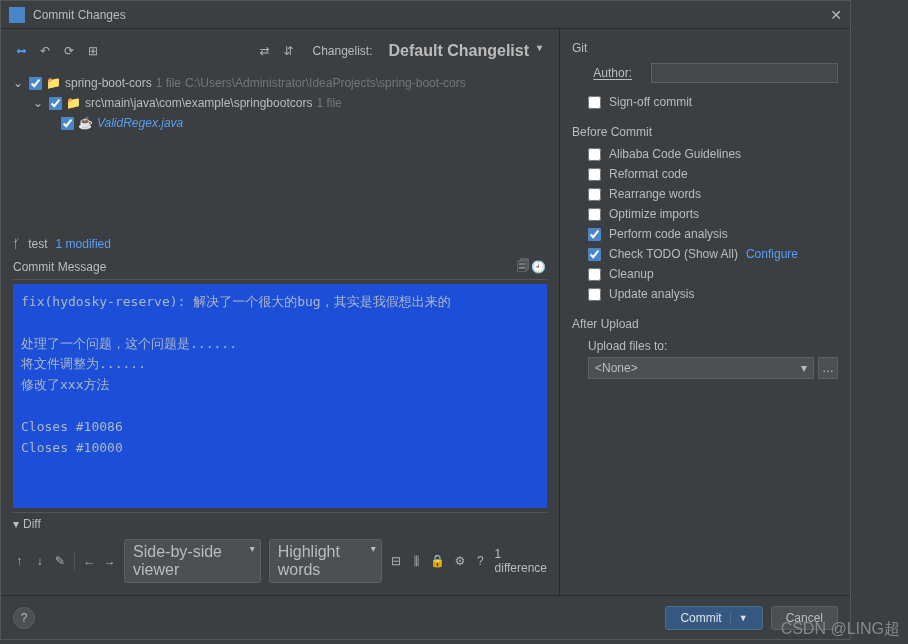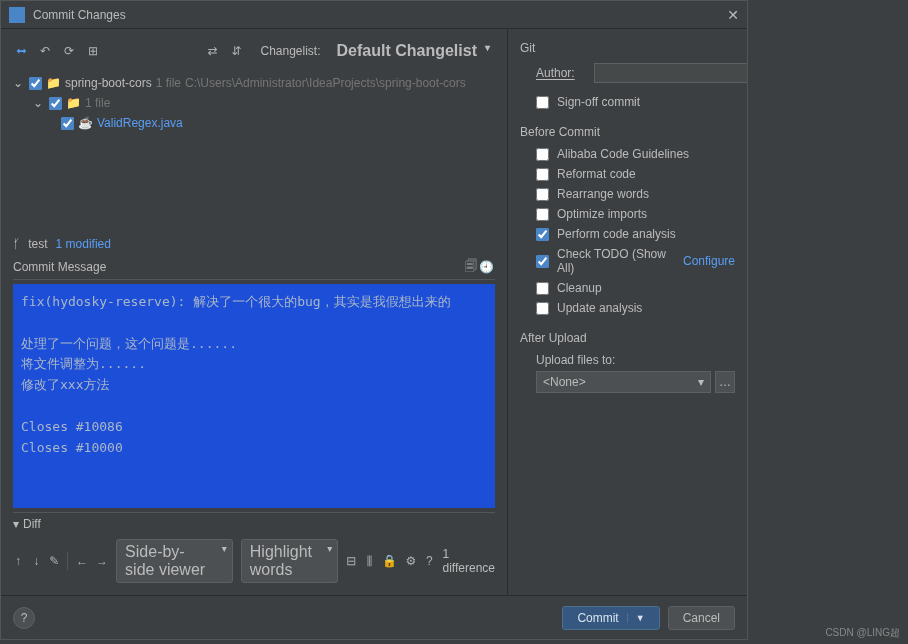--- a/index.html
+++ b/index.html
@@ -1,37 +1,37 @@
 <!DOCTYPE html>
 <html><head>
 <meta charset="utf-8">
 <style>
 * { margin: 0; padding: 0; box-sizing: border-box; font-family: "Segoe UI", Arial, sans-serif; }
 body { background: #3c3f41; color: #bbbbbb; font-size: 12px; width: 908px; height: 644px; overflow: hidden; }
-.dialog { width: 748px; height: 640px; background: #3c3f41; border: 1px solid #515658; display: flex; flex-direction: column; }
+.dialog { width: 851px; height: 640px; background: #3c3f41; border: 1px solid #515658; display: flex; flex-direction: column; }
 .titlebar { height: 28px; background: #3c3f41; display: flex; align-items: center; padding: 0 8px; border-bottom: 1px solid #2b2b2b; }
 .titlebar .icon { width: 16px; height: 16px; background: #4a86c7; margin-right: 8px; }
 .titlebar .title { flex: 1; color: #bbbbbb; }
 .titlebar .close { color: #bbbbbb; font-size: 14px; cursor: pointer; }
 .content { flex: 1; display: flex; overflow: hidden; }
 .left-panel { flex: 1; display: flex; flex-direction: column; padding: 8px 12px; border-right: 1px solid #2b2b2b; }
 .right-panel { width: 290px; padding: 8px 12px; overflow-y: auto; }
 .toolbar { display: flex; align-items: center; gap: 8px; height: 28px; margin-bottom: 8px; }
 .toolbar-left { display: flex; gap: 8px; align-items: center; }
 .toolbar-right { display: flex; gap: 8px; align-items: center; margin-left: auto; }
 .tb-icon { width: 16px; height: 16px; display: flex; align-items: center; justify-content: center; color: #afb1b3; cursor: pointer; }
 .changelist-label { color: #bbbbbb; margin-left: 8px; }
 .tree { flex: 0 0 160px; overflow: auto; font-size: 12px; }
 .tree-row { display: flex; align-items: center; height: 20px; padding-left: 0; gap: 4px; }
 .tree-row .chevron { width: 12px; color: #bbbbbb; cursor: pointer; }
 .tree-row input[type=checkbox] { accent-color: #4a86c7; }
 .tree-row .folder-icon { color: #87939a; }
 .tree-row .file-icon { color: #4a86c7; }
 .tree-row .name { color: #bbbbbb; }
-.tree-row .blue { color: #589df6; }
+.tree-row .blue { color: #589df6; font-style: italic; }
 .tree-row .path { color: #757575; }
 .tree-row.indent1 { padding-left: 20px; }
 .tree-row.indent2 { padding-left: 48px; }
 .status-line { display: flex; align-items: center; gap: 8px; padding: 4px 0; }
 .branch-icon { color: #bbbbbb; }
 .modified { color: #589df6; }
 .section-title { color: #bbbbbb; padding: 4px 0; border-bottom: 1px solid #515658; margin-bottom: 4px; display: flex; align-items: center; }
 .section-title .spacer { flex: 1; }
 .msg-area { flex: 1; background: #1d4ed8; color: #a9b7c6; font-family: "Consolas", monospace; font-size: 13px; padding: 8px; border: none; outline: none; resize: none; white-space: pre-wrap; line-height: 1.6; }
 .diff-header { display: flex; align-items: center; padding: 4px 0; border-top: 1px solid #515658; margin-top: 4px; }
@@ -52,21 +52,21 @@
 .upload-row { display: flex; align-items: center; margin-left: 16px; gap: 4px; }
 .upload-select { flex: 1; background: #4c5052; border: 1px solid #5e6060; color: #bbbbbb; padding: 3px 6px; position: relative; }
 .upload-select::after { content: "▾"; position: absolute; right: 6px; }
 .ellipsis-btn { width: 20px; height: 22px; background: #4c5052; border: 1px solid #5e6060; color: #bbbbbb; display: flex; align-items: center; justify-content: center; }
 .footer { height: 44px; display: flex; align-items: center; padding: 0 12px; border-top: 1px solid #2b2b2b; gap: 8px; }
 .help-btn { width: 22px; height: 22px; border-radius: 50%; background: #4c5052; border: 1px solid #5e6060; color: #bbbbbb; display: flex; align-items: center; justify-content: center; }
 .footer-spacer { flex: 1; }
 .btn { padding: 4px 14px; border-radius: 3px; border: 1px solid #5e6060; background: #4c5052; color: #bbbbbb; cursor: pointer; font-size: 12px; }
 .btn.primary { background: #365880; border-color: #4a708b; color: #d8e3ef; display: flex; align-items: center; gap: 8px; }
 .btn.primary .split { border-left: 1px solid #4a708b; padding-left: 8px; font-size: 9px; }
-.watermark { position: absolute; bottom: 4px; right: 8px; color: #888; font-size: 10px; }
+.watermark { position: absolute; bottom: 4px; right: 8px; color: #888; font-size: 16px; }
 svg { display: block; }
 </style>
 </head>
 <body>
 
 <div class="dialog">
   <div class="titlebar">
     <div class="icon"></div>
     <div class="title">Commit Changes</div>
     <div class="close">✕</div>
@@ -99,20 +99,21 @@
           <input type="checkbox" checked="" style="">
           <span class="folder-icon">📁</span>
           <span class="name">spring-boot-cors</span>
           <span class="path">1 file</span>
           <span class="path">C:\Users\Administrator\IdeaProjects\spring-boot-cors</span>
         </div>
         <div class="tree-row indent1">
           <span class="chevron">⌄</span>
           <input type="checkbox" checked="" style="">
           <span class="folder-icon">📁</span>
+          <span class="name">src\main\java\com\example\springbootcors</span>
           <span class="path">1 file</span>
         </div>
         <div class="tree-row indent2">
           <input type="checkbox" checked="" style="">
           <span class="file-icon">☕</span>
           <span class="blue">ValidRegex.java</span>
         </div>
       </div>
 
       <div class="status-line">

